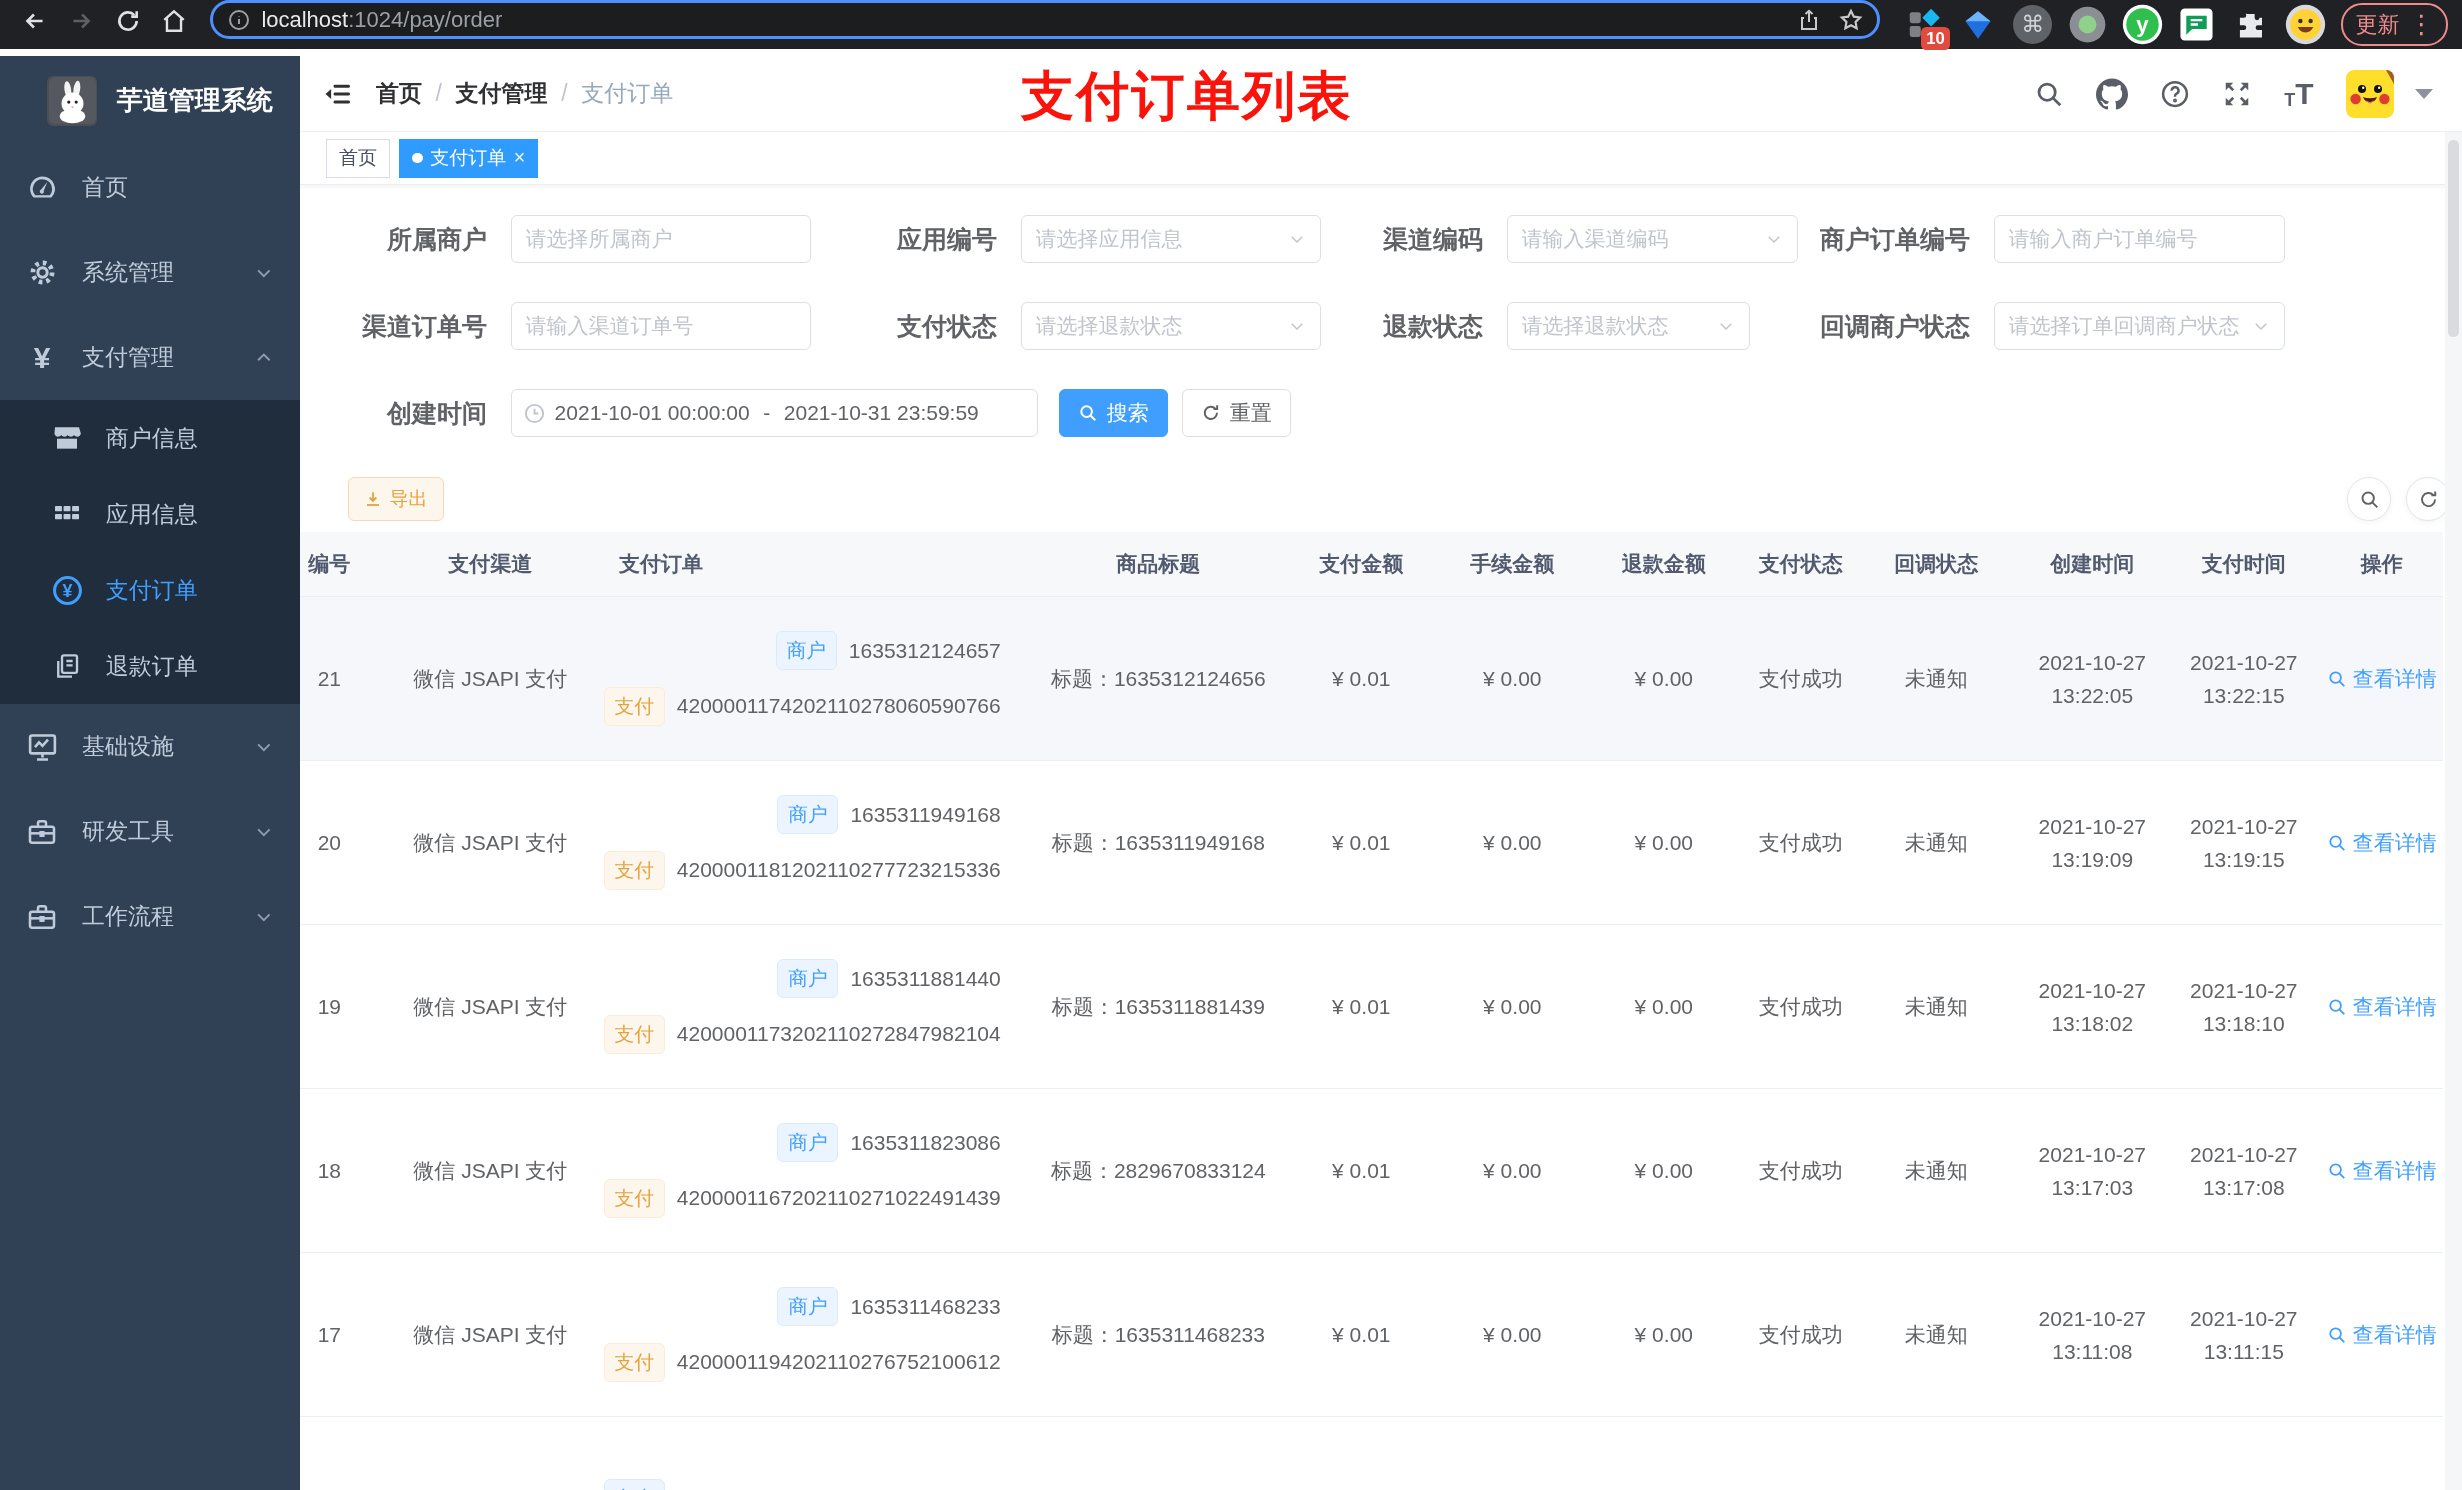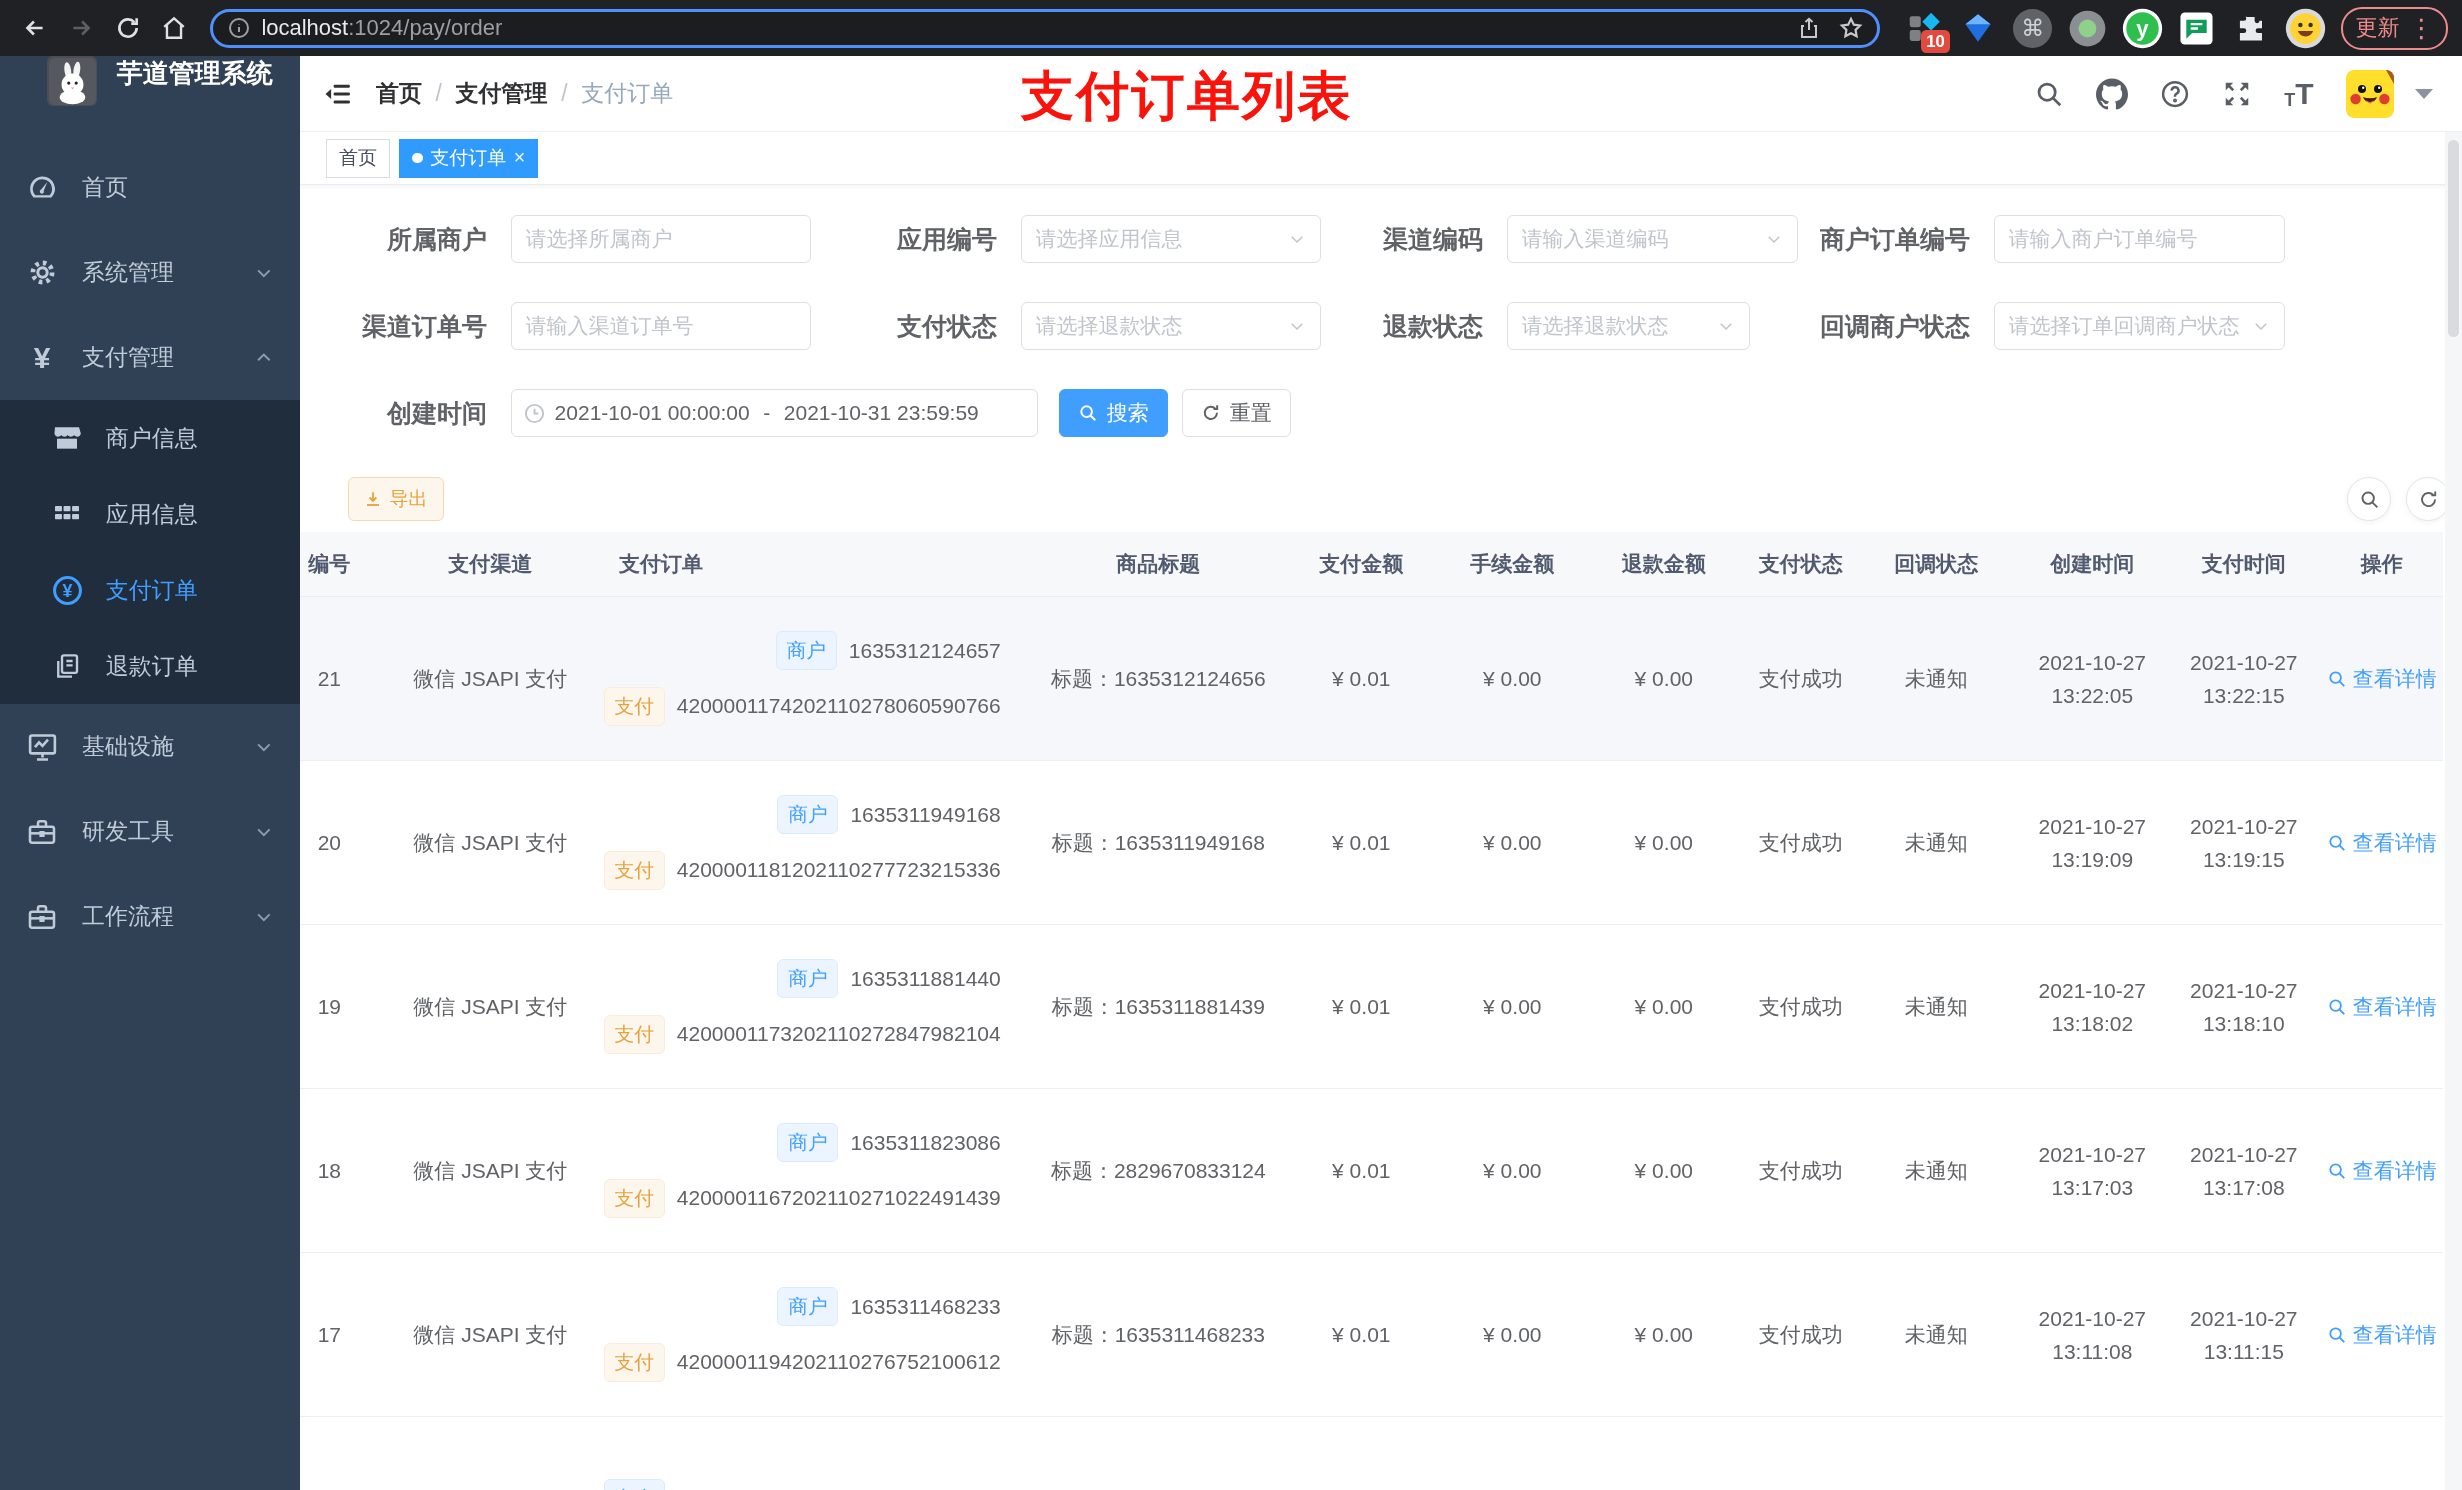--- a/index.html
+++ b/index.html
@@ -1,37 +1,37 @@
 <!DOCTYPE html>
 <html style="font-size:12px"><head>
 <meta charset="utf-8">
 <style>
   html,body{margin:0;padding:0;background:#e9e9e9;}
   #app{position:relative;width:2462px;height:1490px;background:#fff;overflow:hidden;
        font-family:"Liberation Sans","DejaVu Sans",sans-serif;-webkit-font-smoothing:antialiased;}
   svg{display:block}
 
   
-  .bbar{position:absolute;top:0;left:0;right:0;height:56px;background:#202124;display:flex;align-items:center;padding:0 13.6px;z-index:60;box-sizing:border-box;}
+  .bbar{position:absolute;top:0;left:0;right:0;height:49px;background:#202124;display:flex;padding:0 13.6px;z-index:60;box-sizing:border-box;}
   .bbtn{width:42px;height:42px;border-radius:50%;display:flex;align-items:center;justify-content:center;color:#dee1e5;flex:0 0 auto;margin-right:4.5px;}
   .bbtn.dim{color:#5c6063}
   .omni{flex:1;min-width:0;height:39px;margin:0 10.6px;border-radius:23px;background:#1b1d1f;border:3px solid #4d90fe;display:flex;align-items:center;padding:0 13.6px;box-sizing:border-box;}
   .omni .url{font-size:22px;color:#e8eaed;white-space:nowrap;margin-left:10.6px;}
   .omni .url .dim{color:#9aa0a6}
   .omni .sp{flex:1}
   .oicn{color:#c7cacd;margin-left:16.7px;flex:0 0 auto}
   .ext{display:flex;align-items:center;flex:0 0 auto;}
   .ei{width:44px;height:44px;display:flex;align-items:center;justify-content:center;margin-left:10.6px;position:relative;flex:0 0 auto;}
   .badge{position:absolute;right:-4.5px;bottom:-3px;background:#e04a3f;color:#fff;font-size:16.7px;line-height:23px;padding:0 5.3px;border-radius:5.3px;font-weight:700;}
   .gcirc{width:39px;height:39px;border-radius:50%;background:#5f6368;color:#cfd2d6;display:flex;align-items:center;justify-content:center;font-size:23px;}
   .update{height:39px;border:2.3px solid #ef8b8b;border-radius:21px;color:#ef8b8b;display:flex;align-items:center;padding:0 12px;font-size:22px;margin-left:13.6px;gap:9px;}
 
   
   .sidebar{position:absolute;top:56px;left:0;bottom:0;width:300px;background:#304156;z-index:50;color:#bfcbd9;}
-  .logo{height:89px;display:flex;padding-left:47px;}
+  .logo{height:89px;display:flex;align-items:center;padding-left:47px;}
   .logo-img{width:50px;height:50px;border-radius:6px;background:#4b4e55;display:flex;align-items:center;justify-content:center;flex:0 0 auto;}
   .logo-title{color:#fff;font-size:26px;font-weight:700;margin-left:19.7px;white-space:nowrap;}
   .mi{height:85px;display:flex;align-items:center;padding:0 26px 0 23px;font-size:23px;cursor:pointer;}
   .mi .micon{width:38px;display:flex;justify-content:center;flex:0 0 auto;}
   .mi .mlabel{margin-left:21px;white-space:nowrap;}
   .mi .chev{margin-left:auto;color:#8f9bab;}
   .sub{background:#1f2d3d;}
   .sub .mi{height:76px;padding-left:48px;}
   .sub .mi .mlabel{margin-left:19.7px;}
   .mi.active{color:#409eff;}

